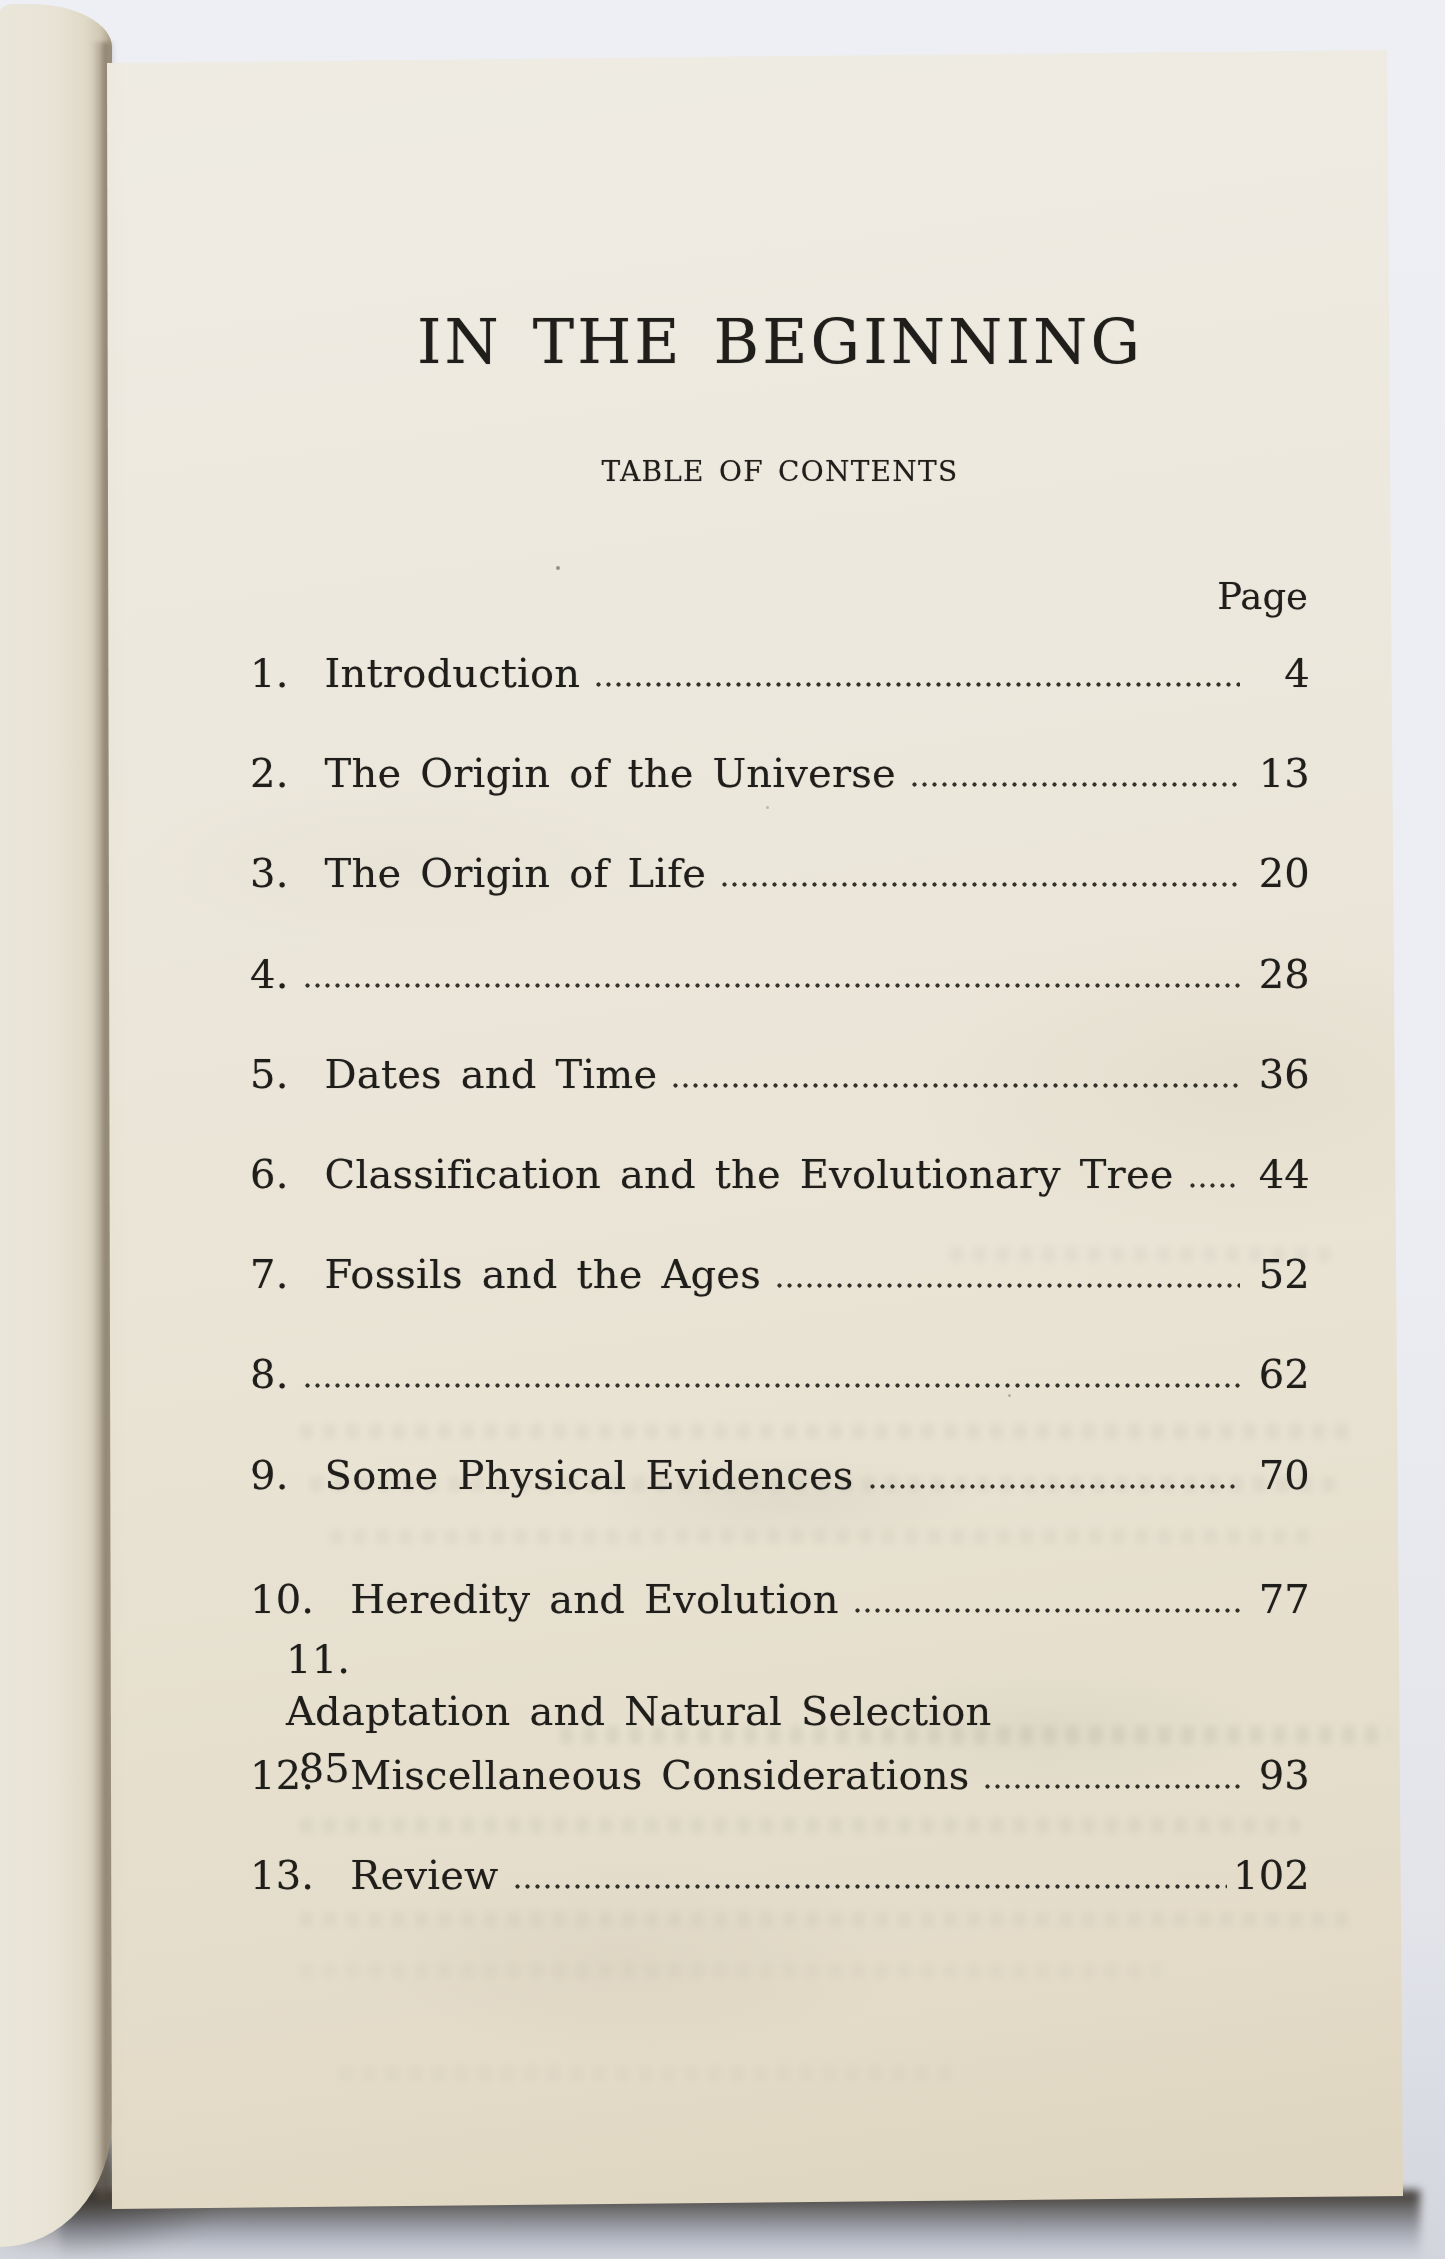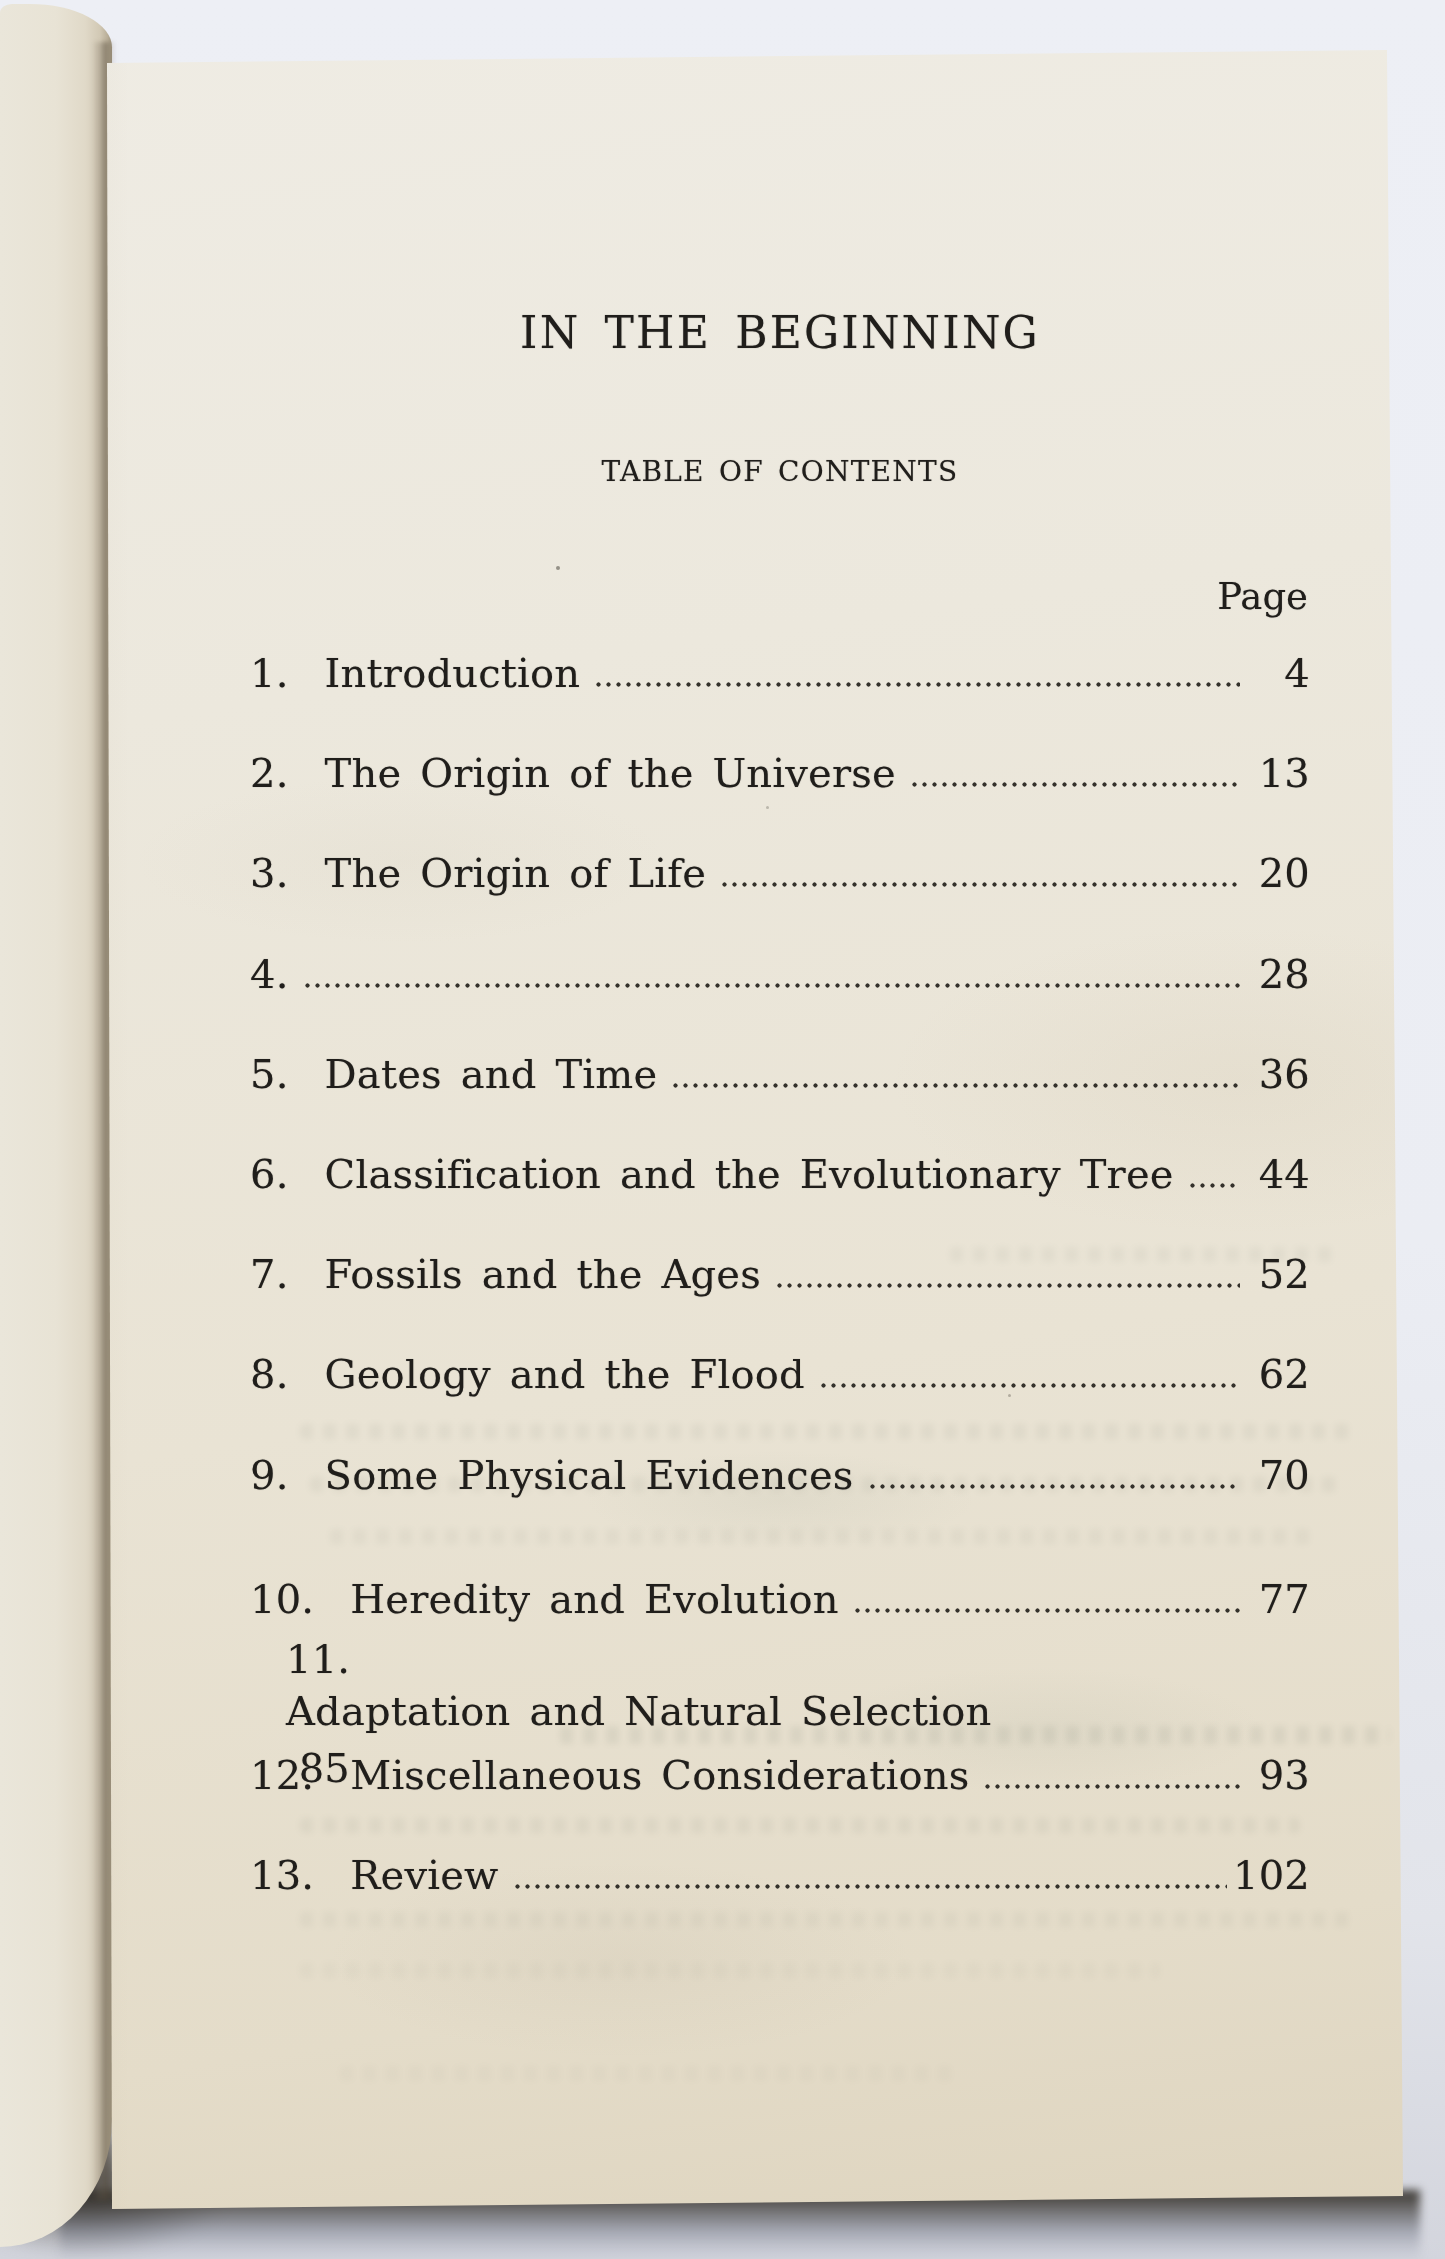--- a/index.html
+++ b/index.html
@@ -58,21 +58,21 @@
   .ghost {
     position:absolute; height:15px; border-radius:4px; filter:blur(3px);
     background:repeating-linear-gradient(90deg, rgba(92,102,88,0.60) 0 13px, rgba(92,102,88,0) 13px 23px);
   }
   
   .speck { position:absolute; border-radius:50%; background:#4d483f; }
   
   .content { position:absolute; left:250px; top:0; width:1060px; height:100%; color:var(--ink,#201e1b); }
   .book-title {
     position:absolute; left:0; right:0; top:311px; text-align:center;
-    font-size:44px; line-height:1; letter-spacing:0.05em; word-spacing:8px;
+    font-size:62px; line-height:1; letter-spacing:0.05em; word-spacing:8px;
     color:var(--ink,#1e1c1a); text-shadow:0 0 1px rgba(30,28,24,0.5);
   }
   .toc-heading {
     position:absolute; left:0; right:0; top:454px; text-align:center;
     font-size:28px; line-height:1.3; letter-spacing:0.045em; word-spacing:4px;
     text-shadow:0 0 1px rgba(30,28,24,0.45);
   }
   .page-col-label {
     position:absolute; right:2px; top:573px; font-size:37px; line-height:1.3;
     text-shadow:0 0 1px rgba(30,28,24,0.4);
@@ -160,21 +160,20 @@
     <span class="toc-page">44</span>
   </div>
         <div class="toc-row" style="top: 1248.2px;">
     <span class="toc-num">7.</span>
     <span class="toc-title">Fossils and the Ages</span>
     <span class="toc-leader"></span>
     <span class="toc-page">52</span>
   </div>
         <div class="toc-row" style="top: 1348.4px;">
     <span class="toc-num">8.</span>
-    <span class="toc-title">Geology and the Flood</span>
     <span class="toc-leader"></span>
     <span class="toc-page">62</span>
   </div>
         <div class="toc-row" style="top: 1448.6px;">
     <span class="toc-num">9.</span>
     <span class="toc-title">Some Physical Evidences</span>
     <span class="toc-leader"></span>
     <span class="toc-page">70</span>
   </div>
         <div class="toc-row" style="top: 1548.8px; margin-top: 24px;">

